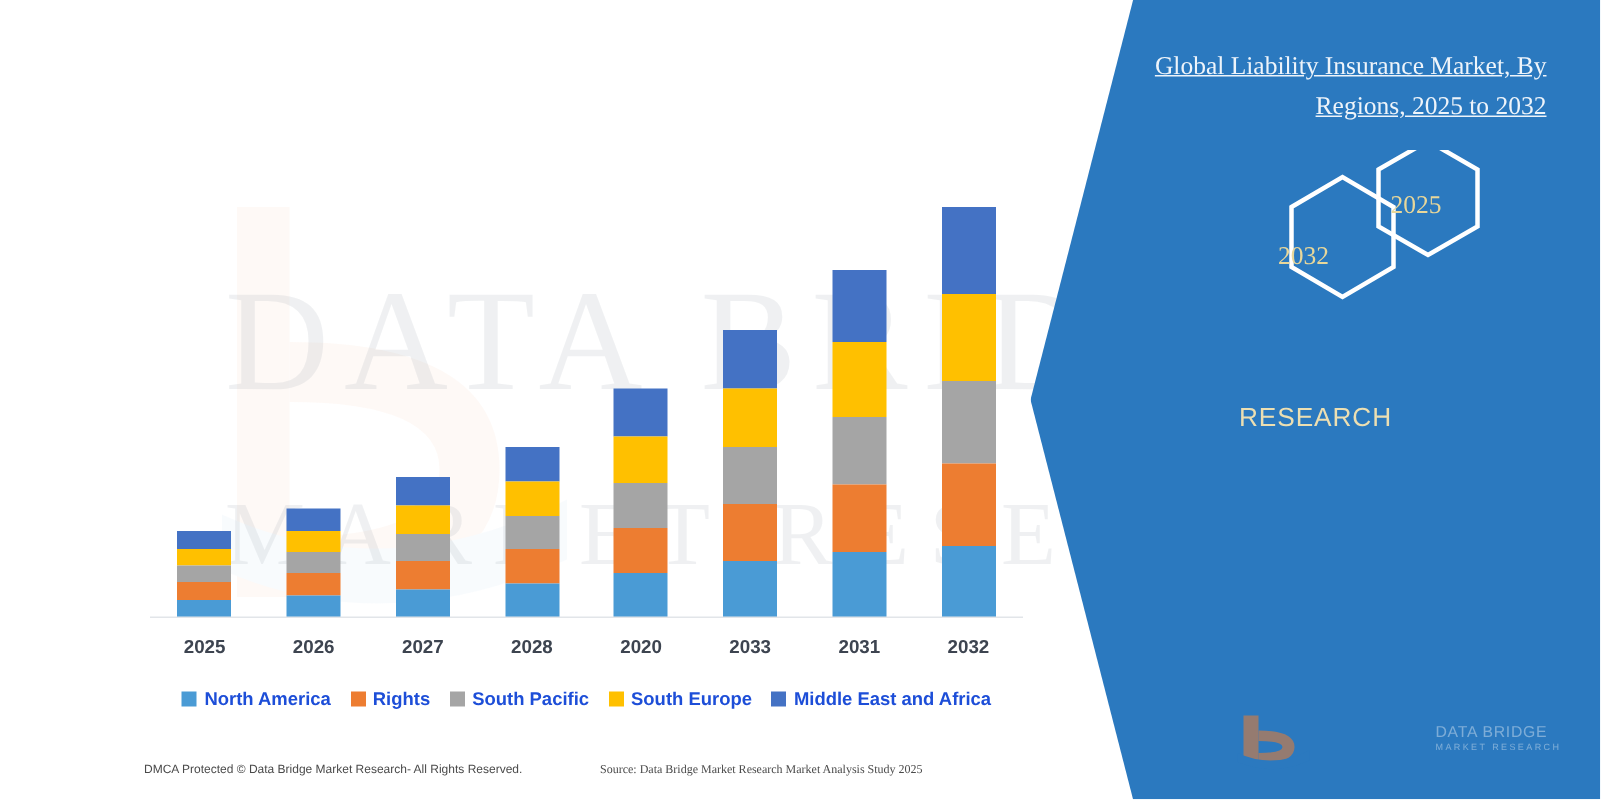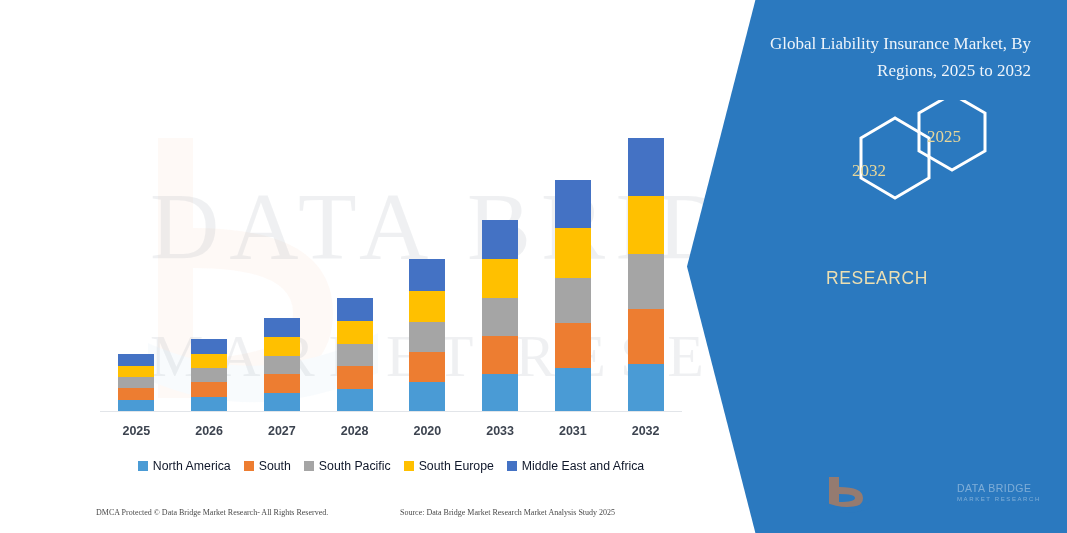--- a/index.html
+++ b/index.html
@@ -56,42 +56,43 @@
     width:72px;text-align:center;font-size:12.5px;font-weight:bold;color:#3d4450;
   }
 
   
   .legend{
     position:absolute;left:100px;top:456px;width:582px;height:20px;
     display:flex;align-items:center;justify-content:center;gap:13px;
   }
   .legend-item{display:flex;align-items:center;gap:5px;}
   .legend-swatch{width:10px;height:10px;display:block;}
-  .legend-label{font-size:12.3px;font-weight:normal;color:#0f172a;white-space:nowrap;}
+  .legend-label{font-size:12.3px;font-weight:bold;color:#1d4ed8;white-space:nowrap;}
 
   
   .footer-left{
     position:absolute;left:84px;top:508px;font-size:8px;color:#4a4a4a;
-    font-family:Liberation Serif, serif;white-space:nowrap;padding-left:12px;
+    font-family:Liberation Sans, sans-serif;white-space:nowrap;padding-left:12px;
   }
   .footer-right{
     position:absolute;left:400px;top:508px;font-size:8px;color:#4a4a4a;
     font-family:"Liberation Serif", serif;white-space:nowrap;
   }
 
   
   .panel{
     position:absolute;right:0;top:0;width:380px;height:533px;
     background:#2b79bf;
     clip-path:polygon(18% 0%, 100% 0%, 100% 100%, 18% 100%, 0% 50%);
   }
   .panel-title{
     position:absolute;right:36px;top:30px;width:290px;text-align:right;
     color:#eef4fa;font-size:17px;line-height:1.6;
     font-family:"Liberation Serif", serif;
+    text-decoration:underline;
   }
   .hexes{position:absolute;right:58px;top:100px;width:200px;height:115px;}
   .hex-txt{
     position:absolute;color:#e8d79a;font-size:17px;
     font-family:"Liberation Serif", serif;
   }
   .hex-2025{right:48px;top:27px;}
   .hex-2032{right:123px;top:61px;}
 
   .brand{
@@ -212,21 +213,21 @@
       <span>2032</span>
     </div>
 
   <div class="legend" id="legend">
       <div class="legend-item">
         <span class="legend-swatch" style="background: rgb(74, 155, 213);"></span>
         <span class="legend-label">North America</span>
       </div>
       <div class="legend-item">
         <span class="legend-swatch" style="background: rgb(237, 125, 49);"></span>
-        <span class="legend-label">South</span>
+        <span class="legend-label">Rights</span>
       </div>
       <div class="legend-item">
         <span class="legend-swatch" style="background: rgb(165, 165, 165);"></span>
         <span class="legend-label">South Pacific</span>
       </div>
       <div class="legend-item">
         <span class="legend-swatch" style="background: rgb(255, 192, 0);"></span>
         <span class="legend-label">South Europe</span>
       </div>
       <div class="legend-item">

